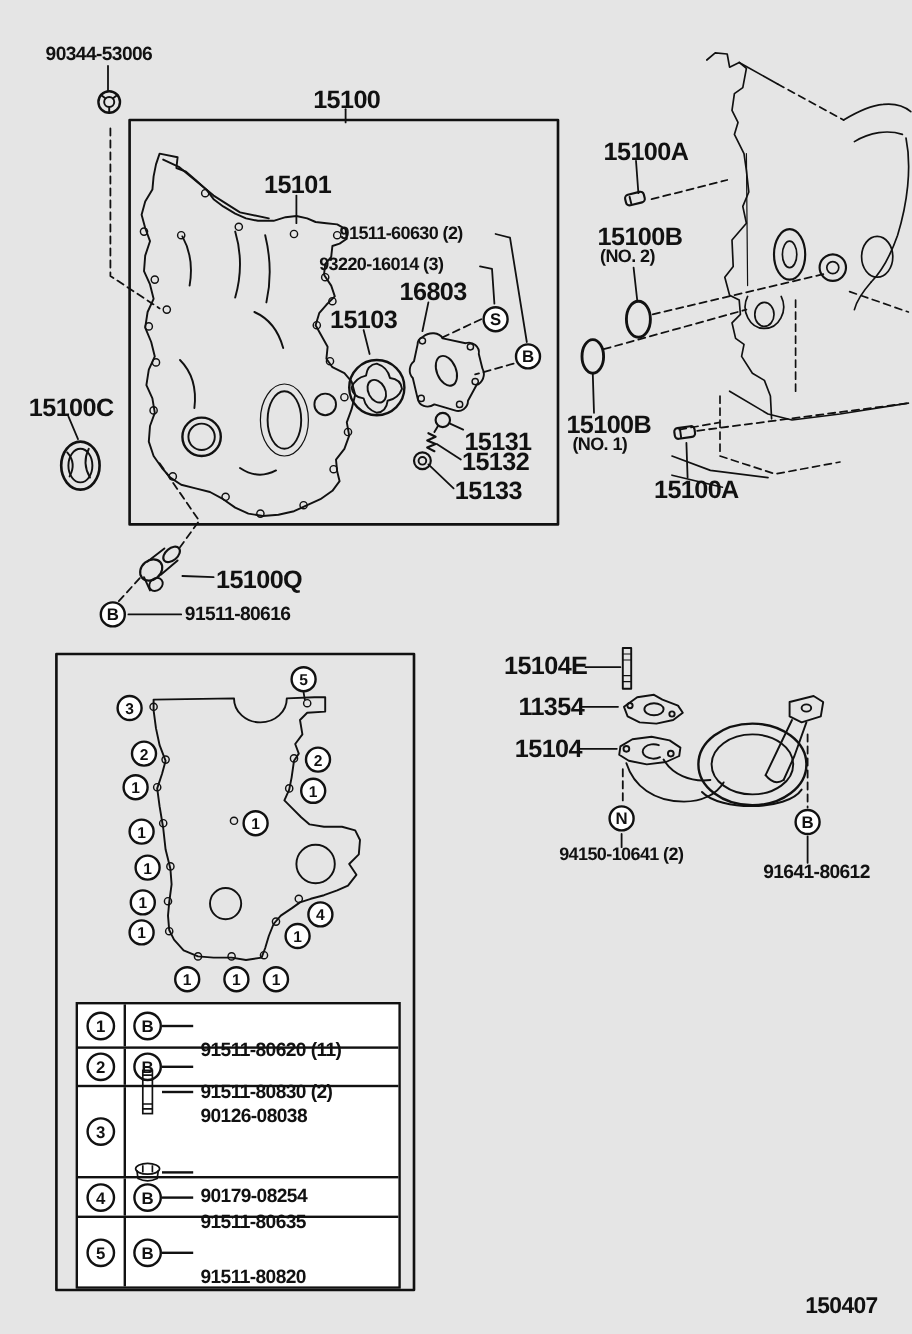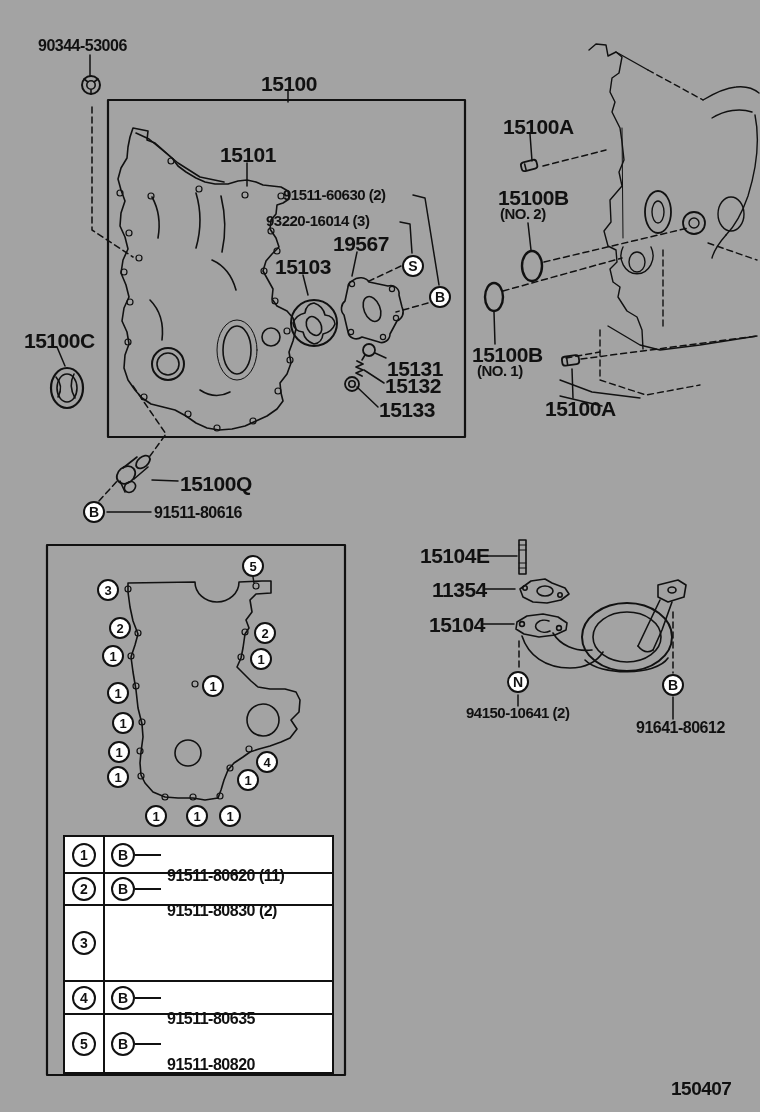--- a/index.html
+++ b/index.html
@@ -1,16 +1,16 @@
 <!DOCTYPE html>
 <html><head>
 <meta charset="utf-8">
 <style>
   html,body{margin:0;padding:0;background:#fff;}
-  .stage{position:relative;width:760px;height:1112px;background:#a3a3a3;overflow:hidden;
+  .stage{position:relative;width:760px;height:1112px;background:#e5e5e5;overflow:hidden;
          font-family:"Liberation Sans",sans-serif;color:#111;}
   svg.art{position:absolute;left:0;top:0;z-index:1;}
   .lbl{position:absolute;z-index:3;font-weight:700;white-space:nowrap;color:#111;letter-spacing:-0.5px;}
   .big{font-size:21px;text-align:center;}
   .num{font-size:16px;}
   .sm{font-size:15px;}
   .badge{position:absolute;z-index:3;width:22px;height:22px;border:2px solid #111;border-radius:50%;
          display:flex;align-items:center;justify-content:center;font-size:14px;font-weight:700;background:#fff;box-sizing:border-box;}
   .cnum{position:absolute;z-index:3;width:22px;height:22px;border:2px solid #111;border-radius:50%;
         display:flex;align-items:center;justify-content:center;font-size:13px;font-weight:700;background:#fff;box-sizing:border-box;}
@@ -257,21 +257,21 @@
     <path d="M519,641 L519,670"></path>
     <path d="M673,612 L673,673"></path>
   </g>
 </svg>
 
 <div class="lbl num" style="left:38px;top:37px;">90344-53006</div>
 <div class="lbl big" style="left:261px;top:72px;">15100</div>
 <div class="lbl big" style="left:220px;top:143px;">15101</div>
 <div class="lbl sm" style="left:283px;top:186px;">91511-60630 (2)</div>
 <div class="lbl sm" style="left:266px;top:212px;">93220-16014 (3)</div>
-<div class="lbl big" style="left:333px;top:232px;">19567</div>
+<div class="lbl big" style="left:333px;top:232px;">16803</div>
 <div class="lbl big" style="left:275px;top:255px;">15103</div>
 <div class="lbl big" style="left:387px;top:357px;">15131</div>
 <div class="lbl big" style="left:385px;top:374px;">15132</div>
 <div class="lbl big" style="left:379px;top:398px;">15133</div>
 <div class="lbl big" style="left:24px;top:329px;">15100C</div>
 <div class="lbl big" style="left:180px;top:472px;">15100Q</div>
 <div class="lbl num" style="left:154px;top:504px;">91511-80616</div>
 <div class="lbl big" style="left:503px;top:115px;">15100A</div>
 <div class="lbl big" style="left:498px;top:186px;">15100B</div>
 <div class="lbl sm" style="left:500px;top:205px;">(NO. 2)</div>
@@ -325,20 +325,39 @@
     <div class="lcontent">
       <span class="bb">B</span>
       <span class="dash"></span>
       <span class="ltext">91511-80830 (2)</span>
     </div>
   </div>
   <div class="lrow" style="height:74px;">
     <div class="lnum">
           <span class="cn">3</span>
         </div>
+    <div class="lcol">
+      <div class="subrow">
+        <svg width="24" height="40" viewBox="0 0 24 40" stroke="#111" fill="none" stroke-width="1.4">
+          <rect x="8" y="2" width="8" height="36"></rect>
+          <path d="M8,6 h8 M8,10 h8 M8,30 h8 M8,34 h8"></path>
+        </svg>
+        <span class="dash"></span>
+        <span class="ltext">90126-08038</span>
+      </div>
+      <div class="subrow">
+        <svg width="24" height="18" viewBox="0 0 24 18" stroke="#111" fill="none" stroke-width="1.4">
+          <ellipse cx="12" cy="6" rx="10" ry="4.5"></ellipse>
+          <path d="M3,7 L4,14 Q12,18 20,14 L21,7"></path>
+          <path d="M8,3 v6 M16,3 v6"></path>
+        </svg>
+        <span class="dash"></span>
+        <span class="ltext">90179-08254</span>
+      </div>
+    </div>
   </div>
   <div class="lrow" style="height:31px;">
     <div class="lnum">
           <span class="cn">4</span>
         </div>
     <div class="lcontent">
       <span class="bb">B</span>
       <span class="dash"></span>
       <span class="ltext">91511-80635</span>
     </div>

